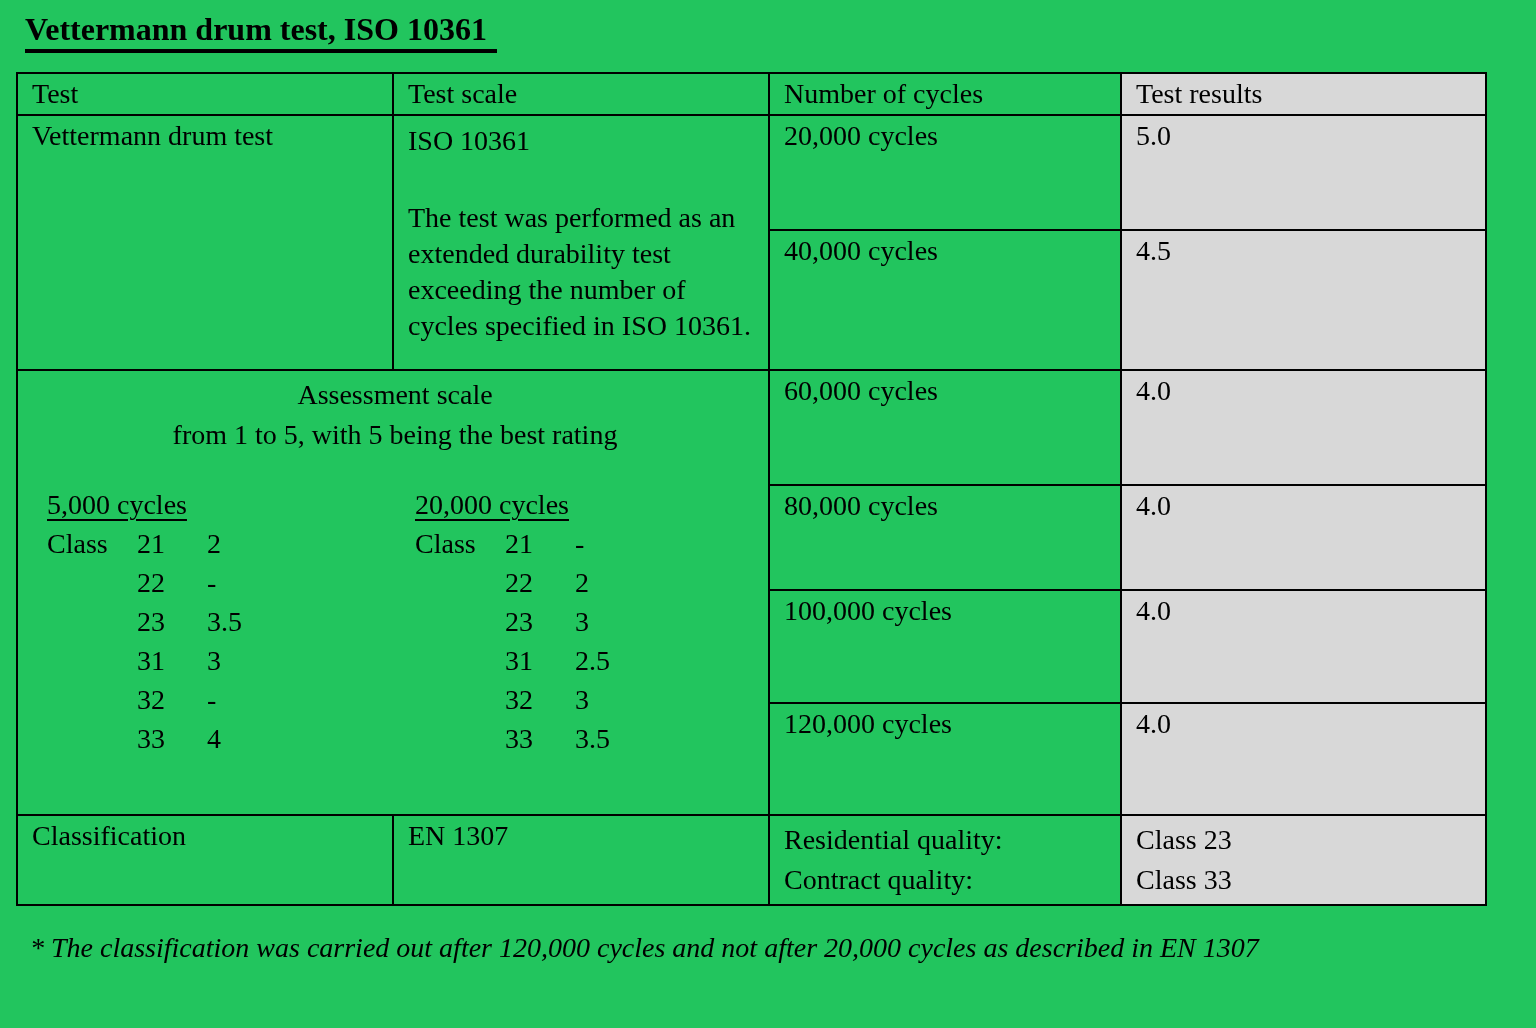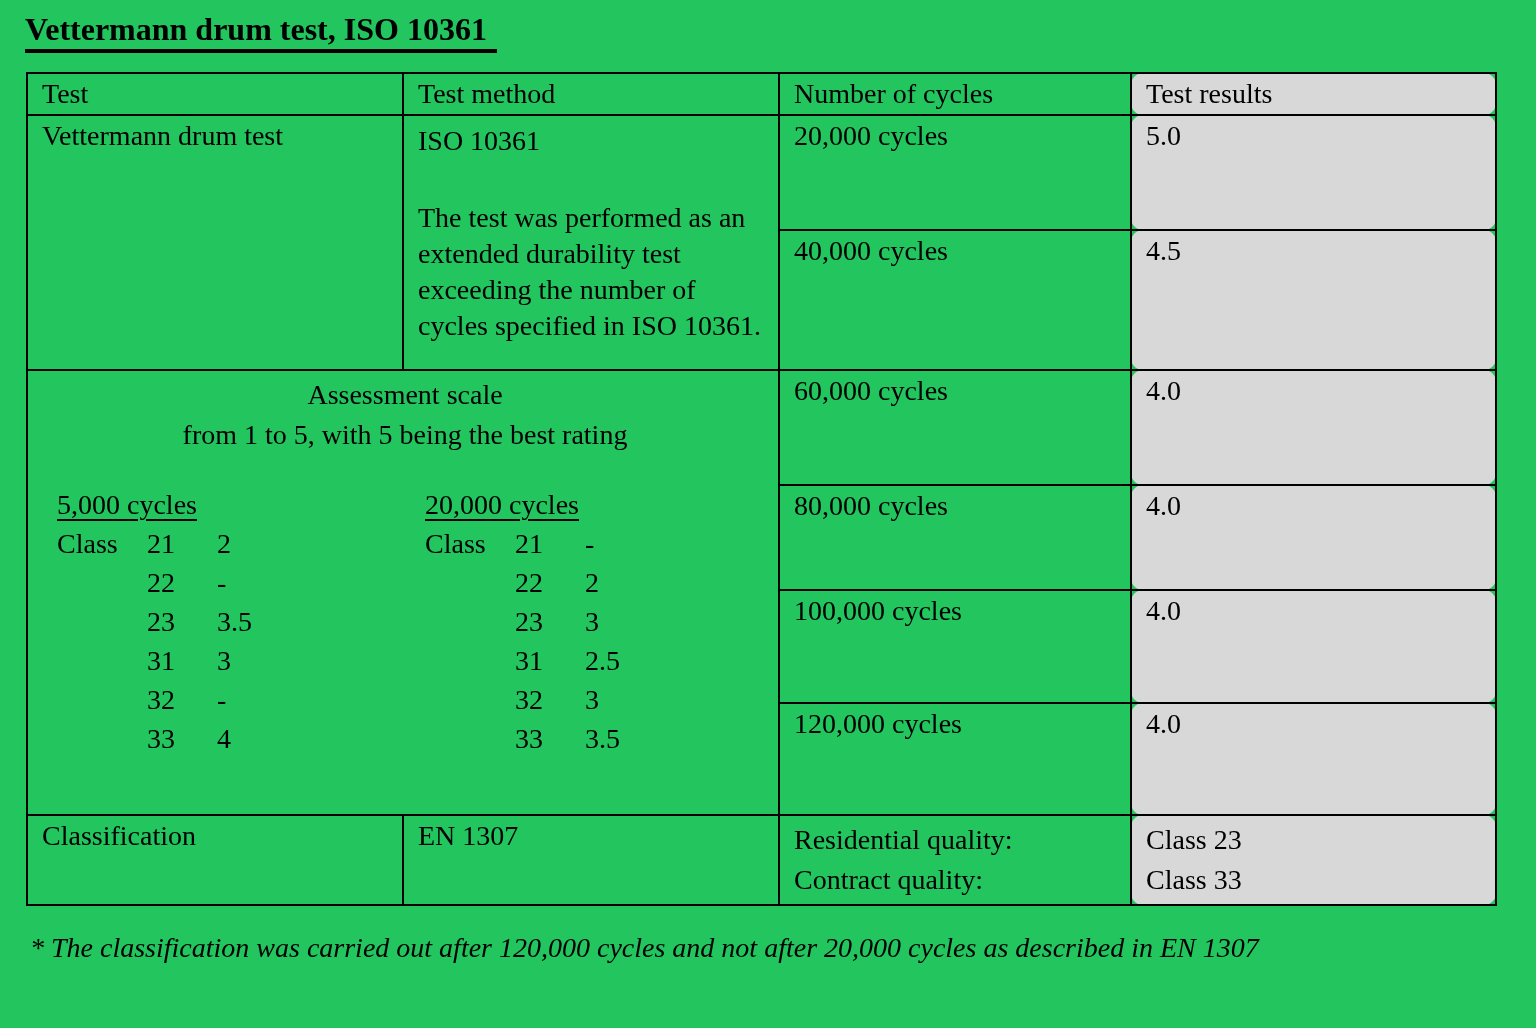--- a/index.html
+++ b/index.html
@@ -18,42 +18,42 @@
     display: inline-block;
     font-size: 32px;
     font-weight: bold;
     line-height: 34px;
     border-bottom: 4px solid #000000;
     padding: 0 10px 3px 0;
   }
   table.report {
     border-collapse: collapse;
     table-layout: fixed;
-    margin: 19px 0 0 26px;
+    margin: 19px 0 0 16px;
     width: 1469px;
   }
   table.report td, table.report th {
     border: 2px solid #000000;
     font-size: 28px;
     font-weight: normal;
     text-align: left;
     vertical-align: top;
     padding: 4px 10px 4px 14px;
     overflow: hidden;
   }
   tr.r-head      { height: 38px;  }
   tr.r-20k       { height: 115px; padding-left: 40px; }
   tr.r-40k       { height: 140px; }
   tr.r-60k       { height: 115px; }
   tr.r-80k       { height: 105px; }
   tr.r-100k      { height: 113px; }
   tr.r-120k      { height: 112px; }
   tr.r-class     { height: 87px;  }
   th.head-cell { vertical-align: middle; padding-top: 2px; padding-bottom: 2px; }
-  .gray { background: #d8d8d8; border-radius: 12px; }
+  .gray { background: #d8d8d8; }
   .bold { font-weight: bold; }
   td.cycles-cell, td.result-cell {
     text-align: center;
     vertical-align: middle;
   }
   td.method-cell { padding-right: 30px; }
   .method-name { display: block; line-height: 34px; padding-top: 4px; }
   .method-note { display: block; margin-top: 42px; line-height: 36px; }
   td.assessment-cell { padding: 10px 0 0 0; }
   .assess-head { text-align: center; line-height: 40px; }
@@ -91,21 +91,21 @@
     <colgroup>
       <col style="width:376px">
       <col style="width:376px">
       <col style="width:352px">
       <col style="width:365px">
     </colgroup>
 
     <tbody>
         <tr class="r-head">
       <th class="head-cell">Test</th>
-      <th class="head-cell">Test method</th>
+      <th class="head-cell">Test scale</th>
       <th class="head-cell">Number of cycles</th>
       <th class="head-cell gray bold">Test results</th>
     </tr>
 
     <tr class="r-20k">
       <td rowspan="2">Vettermann drum test</td>
       <td rowspan="2" class="method-cell">
         <span class="method-name">ISO 10361</span>
         <span class="method-note">The test was performed as an extended durability test exceeding the number of cycles specified in ISO 10361.</span>
       </td>

